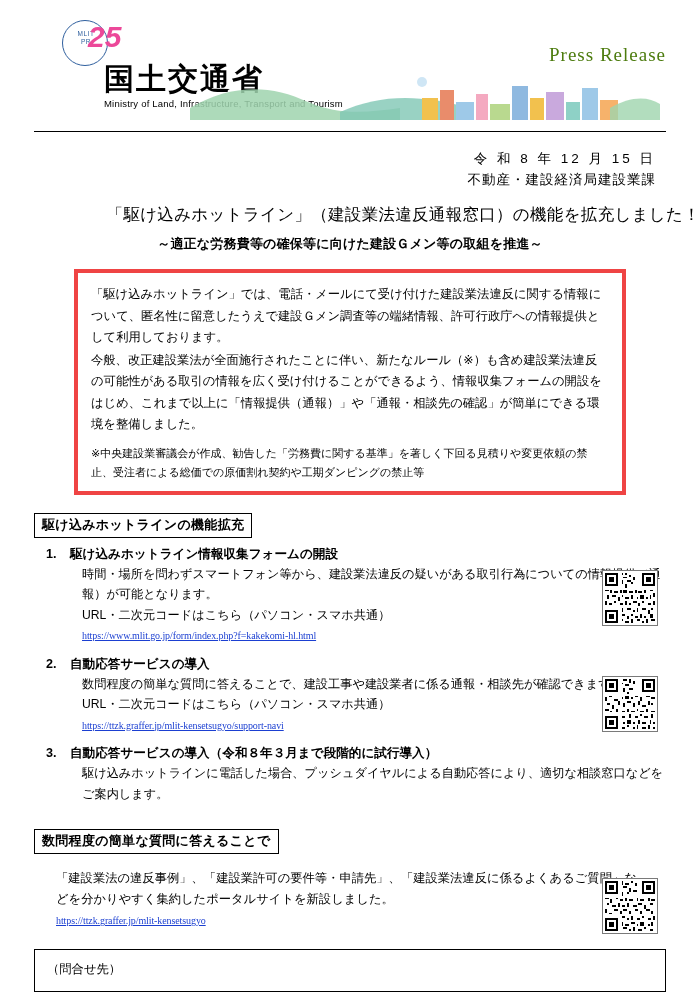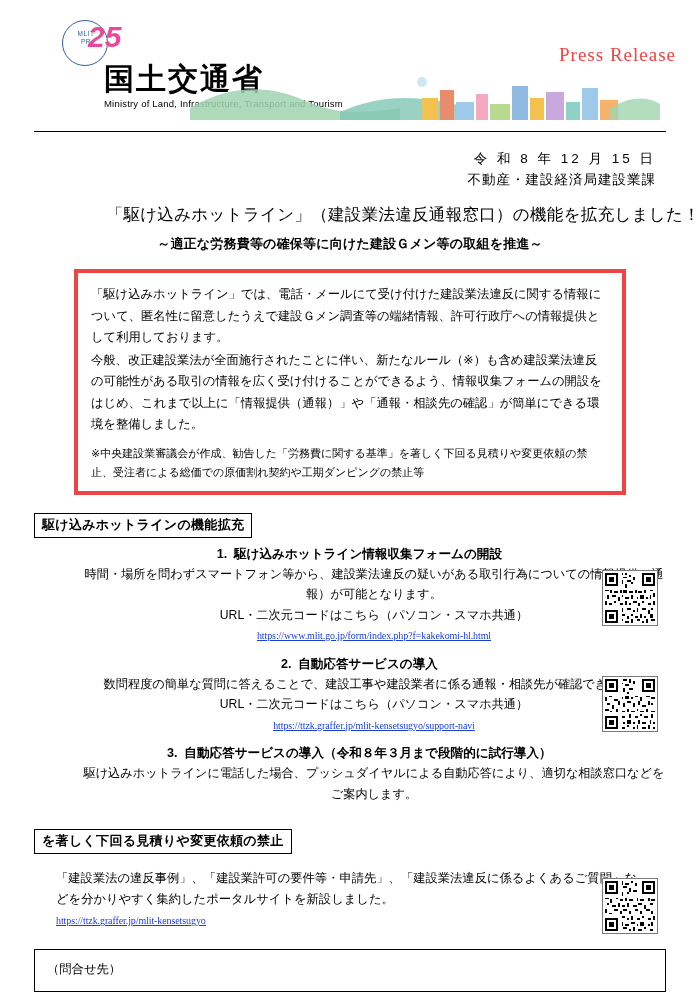--- a/index.html
+++ b/index.html
@@ -64,25 +64,25 @@
     position: absolute;
     left: 30px; top: 4px;
     font-size: 30px;
     font-weight: bold;
     font-style: italic;
     color: #ec4899;
     line-height: 30px;
   }
   .press-release {
     position: absolute;
-    right: 24px;
+    right: 34px;
     top: 44px;
     font-size: 19px;
     letter-spacing: 1px;
-    color: #ef4444;
+    color: #4d7c0f;
     font-family: "Liberation Serif", serif;
   }
   .ministry-block {
     position: absolute;
     left: 56px;
     top: 62px;
     margin-left: 48px;
   }
   .ministry-jp {
     font-size: 30px;
@@ -163,21 +163,21 @@
     display: inline-block;
     border: 1px solid #000;
     font-size: 13px;
     font-weight: bold;
     padding: 2px 7px 3px 7px;
     margin: 18px 0 6px 34px;
     letter-spacing: .3px;
   }
 
   
-  .items { margin: 0 34px 0 46px; position: relative; text-align: center; }
+  .items { margin: 0 34px 0 46px; position: relative; }
   .item { position: relative; margin-bottom: 7px; }
   .item-head {
     font-size: 12.6px;
     font-weight: bold;
     line-height: 20px;
   }
   .item-num {
     display: inline-block;
     width: 24px;
   }
@@ -469,21 +469,21 @@
         <span class="item-num">3.</span><span>自動応答サービスの導入（令和８年３月まで段階的に試行導入）</span>
       </div>
       <div class="item-body">
         <div>駆け込みホットラインに電話した場合、プッシュダイヤルによる自動応答により、適切な相談窓口などをご案内します。</div>
       </div>
     </div>
 
   </div>
 
   
-  <div class="sec-head">を著しく下回る見積りや変更依頼の禁止</div>
+  <div class="sec-head">数問程度の簡単な質問に答えることで</div>
 
   <div class="portal-body">
     <div>「建設業法の違反事例」、「建設業許可の要件等・申請先」、「建設業法違反に係るよくあるご質問」などを分かりやすく集約したポータルサイトを新設しました。</div>
     <a class="url" href="#">https://ttzk.graffer.jp/mlit-kensetsugyo</a>
     <div class="qr">
       <svg viewBox="0 0 29 29" width="54" height="54" shape-rendering="crispEdges">
         <rect width="29" height="29" fill="#fff"></rect>
         <g fill="#000">
           <rect x="1" y="1" width="7" height="7"></rect>
             <rect x="2" y="2" width="5" height="5" fill="#fff"></rect>

